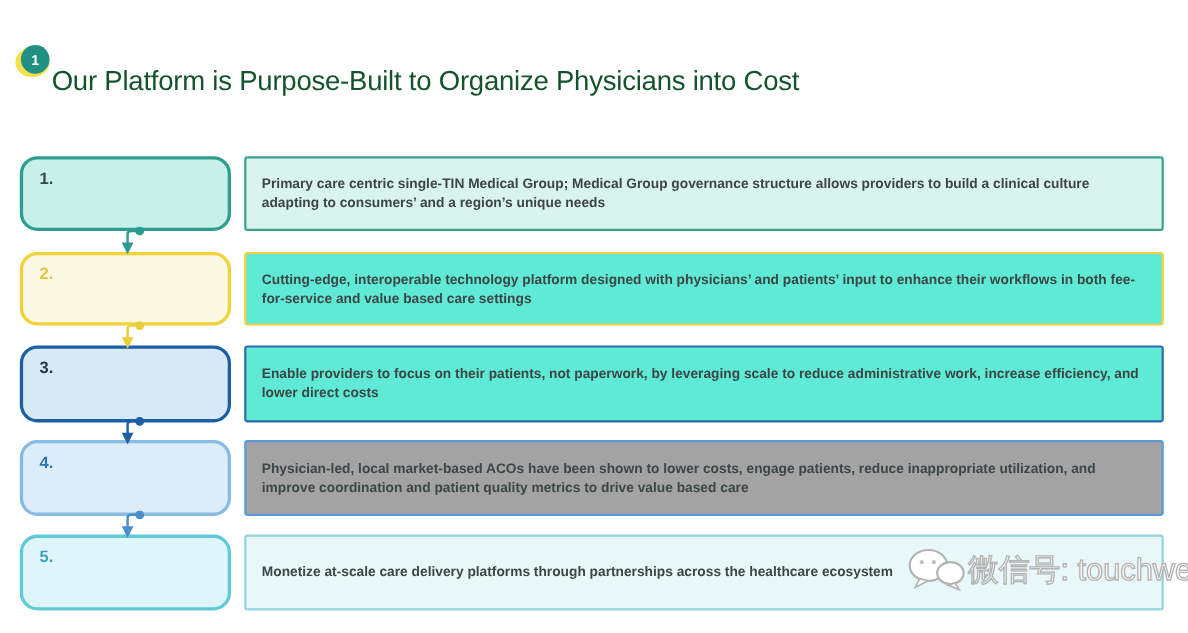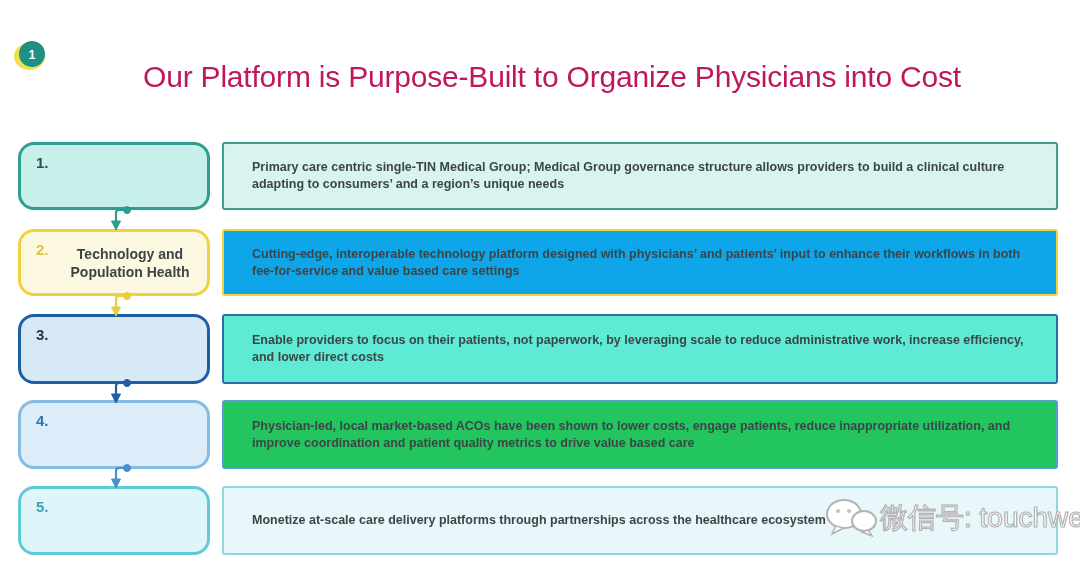--- a/index.html
+++ b/index.html
@@ -6,50 +6,50 @@
   body{
     width:1080px;height:575px;position:relative;overflow:hidden;
     background:#ffffff;font-family:"Liberation Sans", sans-serif;
   }
   
   .badge-wrap{position:absolute;left:19px;top:41px;width:30px;height:30px;}
   .badge-glow{position:absolute;left:-5px;top:2px;width:31px;height:27px;background:#f2e04a;border-radius:50%;}
   .badge{position:absolute;left:0;top:0;width:26px;height:26px;border-radius:50%;background:#1f9083;
     color:#fff;font-size:13px;font-weight:bold;display:flex;align-items:center;justify-content:center;}
   .title{position:absolute;left:47px;top:36px;width:1010px;
-    color:#be185d;font-size:30px;line-height:42px;font-weight:400;letter-spacing:-0.2px;text-align:center;}
+    color:#14532d;font-size:25px;line-height:42px;font-weight:400;letter-spacing:-0.2px;}
   
   .lbox{position:absolute;left:18px;width:192px;box-sizing:border-box;
     border:3px solid;border-radius:16px;
     display:flex;align-items:center;justify-content:center;text-align:center;
     font-weight:bold;font-size:14px;line-height:18px;padding:4px 12px 4px 44px;}
   .lbox .num{position:absolute;left:15px;top:9px;font-size:15px;font-weight:bold;}
   .rbox{position:absolute;left:222px;width:836px;box-sizing:border-box;
     border:2px solid;border-radius:3px;display:flex;align-items:center;
-    padding:0 28px;font-size:12.5px;line-height:17px;font-weight:bold;color:#3d4647;}
+    padding:0 14px;font-size:12.5px;line-height:17px;font-weight:bold;color:#3d4647;}
   .rbox p{margin:0;}
   
   .r1{top:142px;height:68px}
   .r2{top:229px;height:67px}
   .r3{top:314px;height:70px}
   .r4{top:400px;height:69px}
   .r5{top:486px;height:69px}
   
   .lbox.s1{background:#c7f0ea;border-color:#2f9e90;color:#1a9586}
   .lbox.s1 .num{color:#37474a}
   .rbox.s1{background:#d9f3ee;border-color:#3aa08f}
   .lbox.s2{background:#fdf8e1;border-color:#f0d23c;color:#3e4445}
   .lbox.s2 .num{color:#e2c43a}
-  .rbox.s2{background:#0ea5e9;border-color:#f0d23c}
+  .rbox.s2{background:#5eead4;border-color:#f0d23c}
   .lbox.s3{background:#d8e9f6;border-color:#1e5fa3;color:#1d5da0}
   .lbox.s3 .num{color:#24384e}
   .rbox.s3{background:#5eead4;border-color:#2d6da8}
   .lbox.s4{background:#dcedf9;border-color:#86bbe4;color:#5b9bd5}
   .lbox.s4 .num{color:#2e74b5}
-  .rbox.s4{background:#22c55e;border-color:#5b9bd5}
+  .rbox.s4{background:#a3a3a3;border-color:#5b9bd5}
   .lbox.s5{background:#def5f9;border-color:#5fc9d6;color:#56c2d2}
   .lbox.s5 .num{color:#3d9dbb}
   .rbox.s5{background:#e8f7fa;border-color:#90d5de}
   
   .conn{position:absolute;left:100px;width:60px;height:26px;}
   .conn.k1{top:206px}
   .conn.k2{top:292px}
   .conn.k3{top:379px}
   .conn.k4{top:464px}
   .c1{stroke:#2a9d8f;fill:#2a9d8f}
@@ -74,21 +74,20 @@
 
 <div class="lbox s1 r1">
   <span class="num">1.</span>
 </div>
 <div class="rbox s1 r1">
   <p>Primary care centric single-TIN Medical Group; Medical Group governance structure allows providers to build a clinical culture adapting to consumers’ and a region’s unique needs</p>
 </div>
 
 <div class="lbox s2 r2">
   <span class="num">2.</span>
-  <span class="lbl">Technology and Population Health</span>
 </div>
 <div class="rbox s2 r2">
   <p>Cutting-edge, interoperable technology platform designed with physicians’ and patients’ input to enhance their workflows in both fee-for-service and value based care settings</p>
 </div>
 
 <div class="lbox s3 r3">
   <span class="num">3.</span>
 </div>
 <div class="rbox s3 r3">
   <p>Enable providers to focus on their patients, not paperwork, by leveraging scale to reduce administrative work, increase efficiency, and lower direct costs</p>

